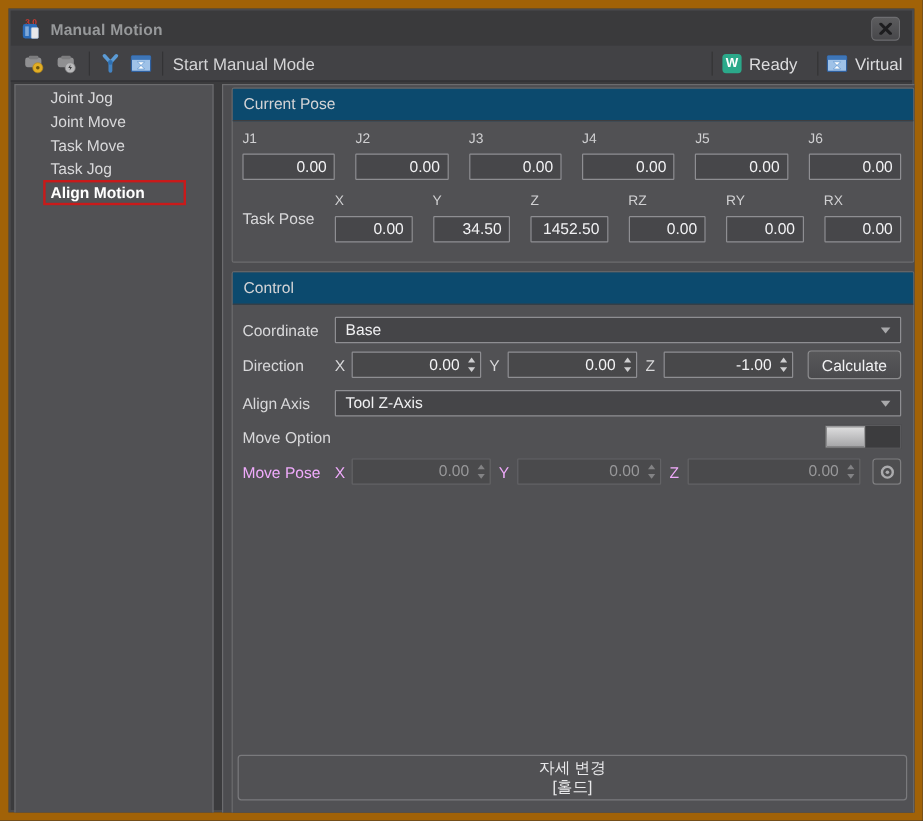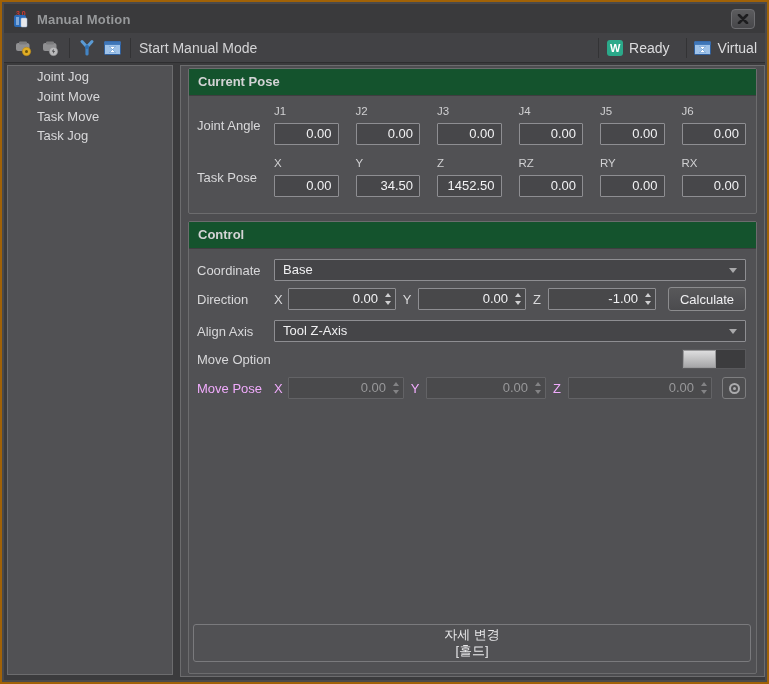--- a/index.html
+++ b/index.html
@@ -1,17 +1,17 @@
 <!DOCTYPE html>
 <html><head>
 <meta charset="utf-8">
 <style>
   * { margin:0; padding:0; box-sizing:border-box; }
   html,body { width:769px; height:684px; background:#2B2B2D; font-family:"Liberation Sans",sans-serif; }
-  .window { position:relative; width:769px; height:684px; background:#3B3B3D; border:2px solid #a16207; box-shadow: inset 0 0 0 2px #4A4A4C; overflow:hidden; }
+  .window { position:relative; width:769px; height:684px; background:#3B3B3D; border:7px solid #a16207; box-shadow: inset 0 0 0 2px #4A4A4C; overflow:hidden; }
 
   
   .titlebar { position:absolute; left:2px; top:2px; right:2px; height:29px; background:#3A3A3C; }
   .app-icon { position:absolute; left:8px; top:4px; width:20px; height:22px; }
   .win-title { position:absolute; left:33px; top:8px; font-size:13px; font-weight:bold; color:#97999B; letter-spacing:0.2px; }
   .close-btn { position:absolute; right:10px; top:5px; width:24px; height:20px; background:linear-gradient(#5C5C5E,#47474A); border:1px solid #6E6E71; border-radius:4px; display:flex; align-items:center; justify-content:center; }
 
   
   .toolbar { position:absolute; left:2px; top:31px; right:2px; height:30px; background:#424245; border-bottom:1px solid #2E2E30; display:flex; align-items:center; }
   .tb-icon { width:20px; height:20px; display:flex; align-items:center; justify-content:center; }
@@ -25,21 +25,21 @@
   .sidebar { position:absolute; left:5px; top:63px; width:166px; height:610px; background:#515154; border:1px solid #6C6C6E; }
   .sidebar ul { list-style:none; padding-top:1px; }
   .sidebar li { position:relative; height:19.7px; display:flex; align-items:center; padding-left:29px; font-size:13px; color:#D8D8DA; }
   .sidebar li.selected { font-weight:bold; color:#FFFFFF; }
   .sidebar li.selected::after { content:""; position:absolute; left:23px; width:115px; top:-1px; bottom:-1px; border:2px solid #C91A1A; }
 
   .main { position:absolute; left:178px; top:63px; width:585px; height:612px; background:#4D4D50; border:1px solid #6C6C6E; }
 
   
   .groupbox { position:absolute; left:7px; width:569px; background:#515154; border:1px solid #6C6C6E; border-radius:2px; }
-  .gb-header { height:27px; background:#14532d; border-bottom:1px solid #3E3E40; line-height:26px; padding-left:9px; font-size:13px; color:#D4D4D6;font-weight:bold; }
+  .gb-header { height:27px; background:#0c4a6e; border-bottom:1px solid #3E3E40; line-height:26px; padding-left:9px; font-size:13px; color:#D4D4D6; }
   #gb-current { top:2px; height:146px; }
   #gb-control { top:155px; height:453px; }
 
   
   .pose-row { display:flex; padding:0 10px 0 8px; }
   .pose-row.r1 { margin-top:9px; }
   .pose-row.r2 { margin-top:12px; }
   .pose-rowlabel { width:77px; display:flex; align-items:center; font-size:13px; color:#D8D8DA; }
   .pose-cols { flex:1; display:flex; gap:17px; }
   .pcol { flex:1; }
@@ -158,29 +158,29 @@
       <span class="status-text" style="margin-right:8px; margin-left:5px">Virtual</span>
     </div>
   </div>
 
   <div class="sidebar">
     <ul>
       <li>Joint Jog</li>
       <li>Joint Move</li>
       <li>Task Move</li>
       <li>Task Jog</li>
+      <li class="selected">Align Motion</li>
     </ul>
   </div>
 
   <div class="main">
 
     <div class="groupbox" id="gb-current">
       <div class="gb-header">Current Pose</div>
       <div class="pose-row r1">
-        <div class="pose-rowlabel">Joint Angle</div>
         <div class="pose-cols">
           <div class="pcol">
               <div class="plabel">J1</div>
               <div class="pfield">0.00</div>
             </div>
           <div class="pcol">
               <div class="plabel">J2</div>
               <div class="pfield">0.00</div>
             </div>
           <div class="pcol">

